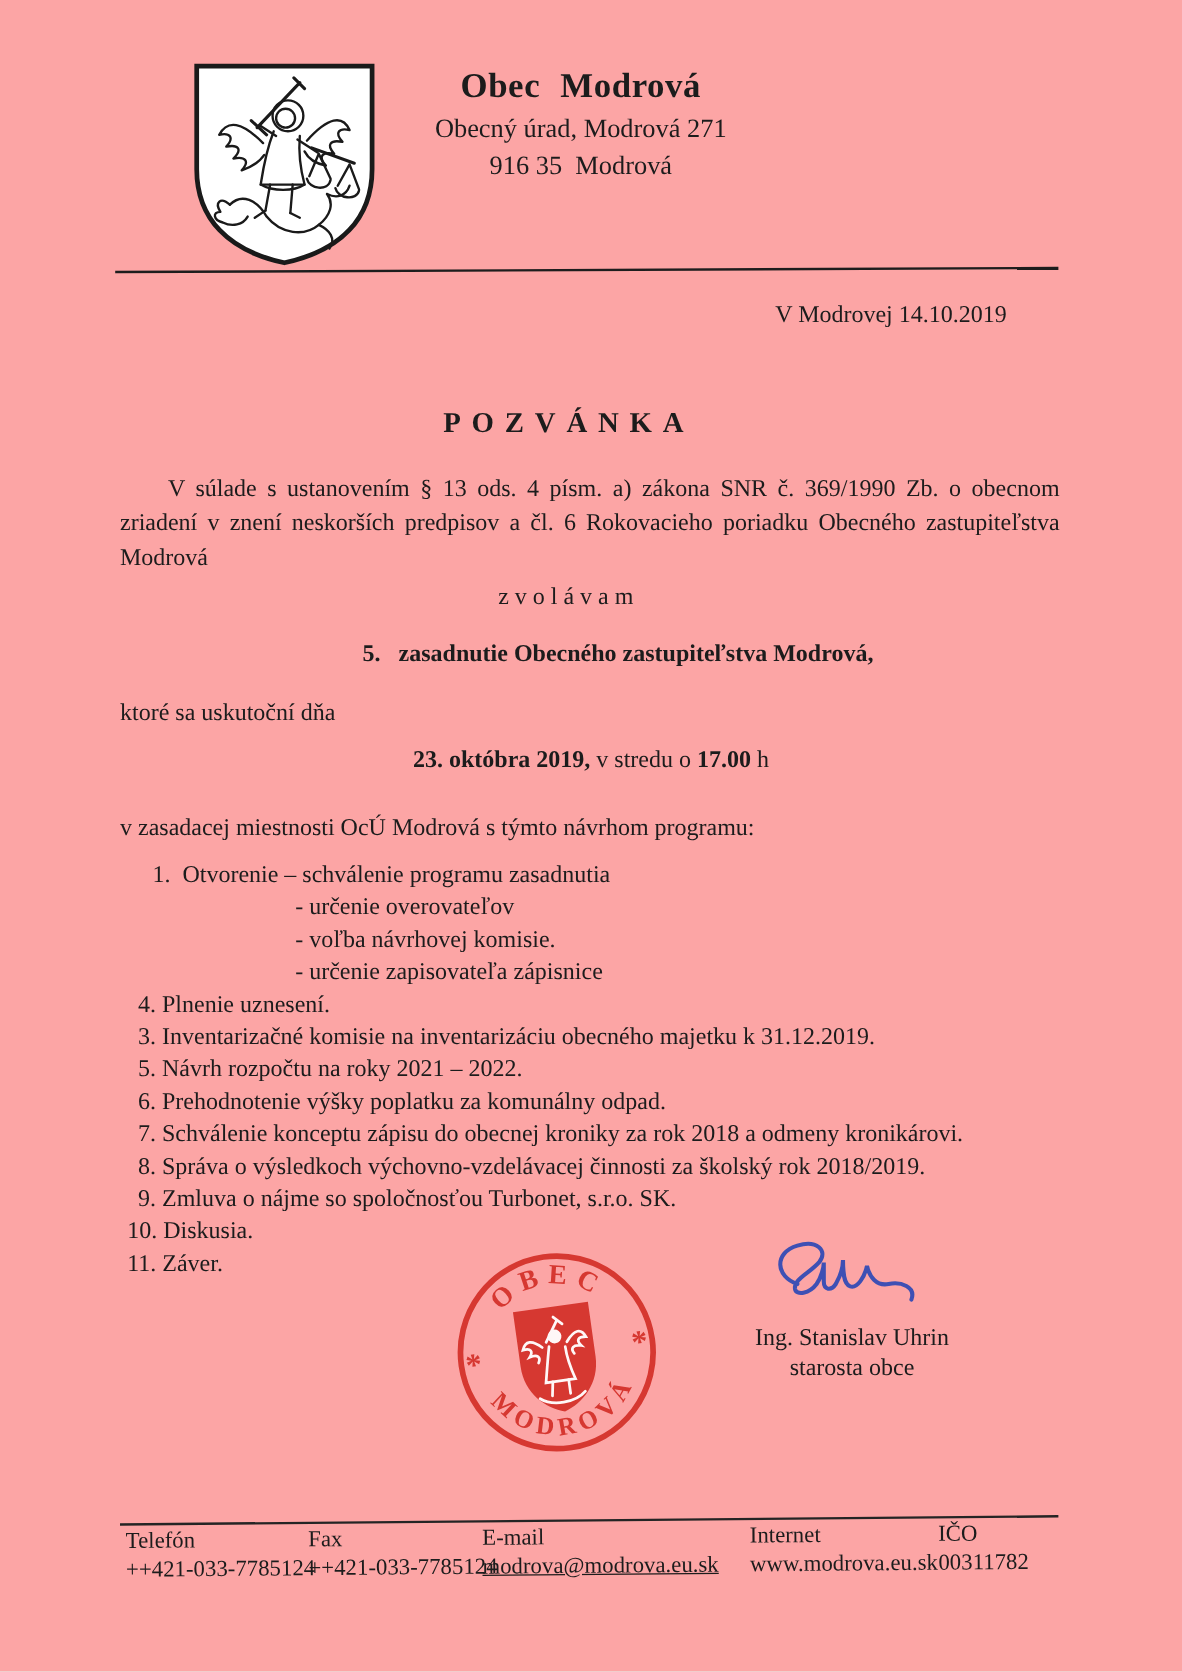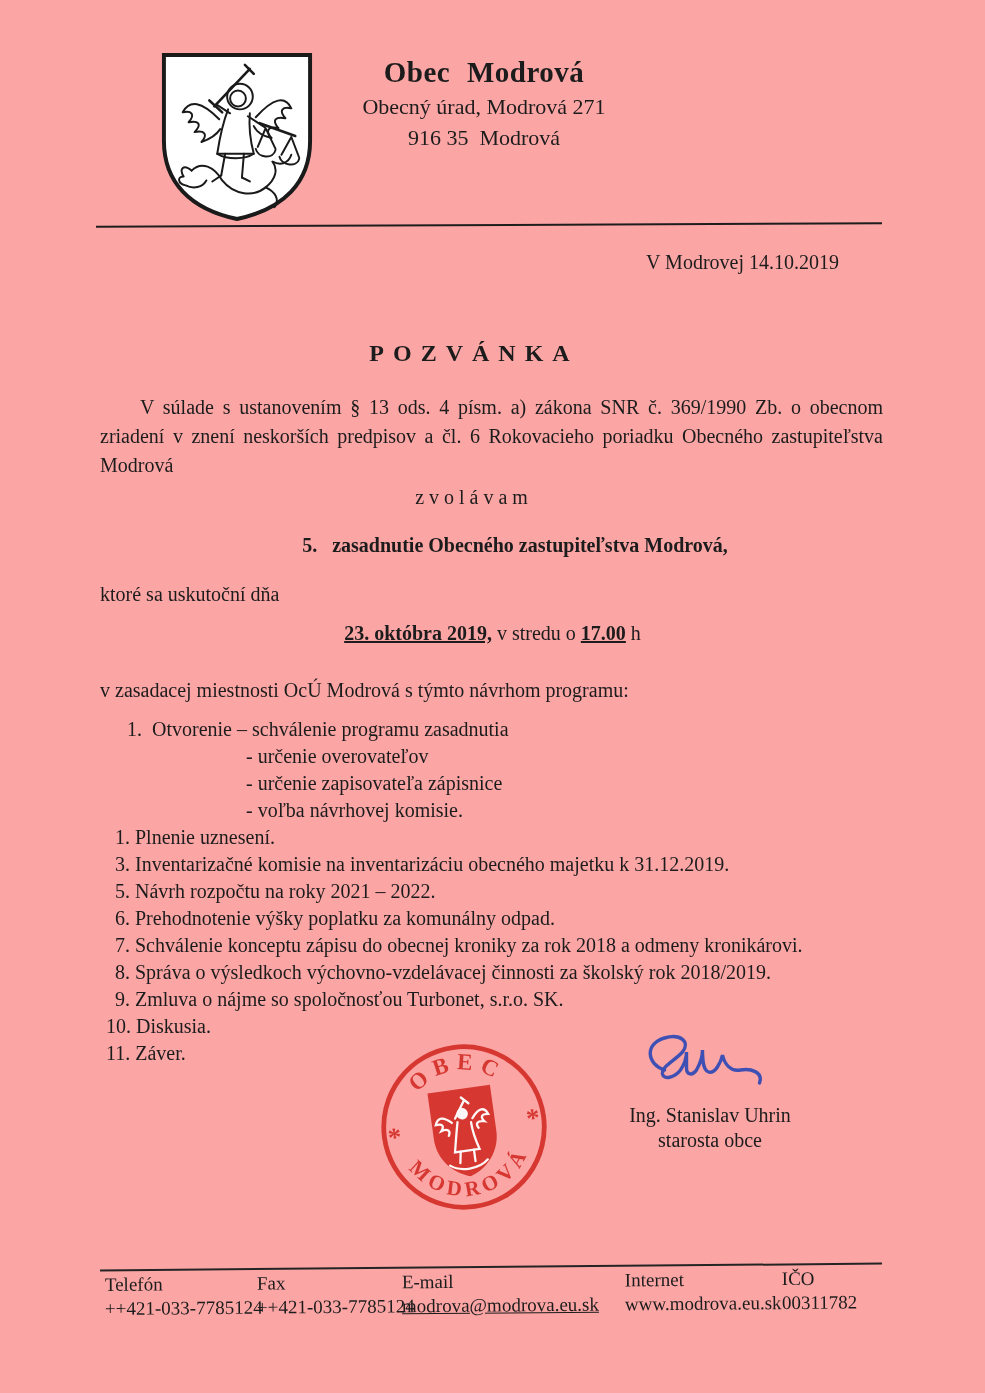--- a/index.html
+++ b/index.html
@@ -32,21 +32,21 @@
 
   .zvolavam{position:absolute;left:0;top:486px;width:948px;text-align:center;
     font-size:20px;letter-spacing:5px;}
 
   .meeting-heading{position:absolute;left:0;top:534px;width:962px;text-align:center;
     font-size:20px;font-weight:bold;padding-left:34px;}
 
   .which-day{position:absolute;left:100px;top:583px;font-size:20px;}
 
   .when-line{position:absolute;left:0;top:622px;width:985px;text-align:center;font-size:20px;}
-  .when-line .b{font-weight:bold;text-decoration:underline;}
+  .when-line .b{font-weight:bold;}
 
   .venue{position:absolute;left:100px;top:679px;font-size:20px;}
 
   .program{position:absolute;left:106px;top:716px;width:800px;font-size:20px;line-height:27px;}
   .prog-line{white-space:pre-wrap;}
   .prog-line.p1{padding-left:21px;}
   .prog-line.p2{padding-left:9px;}
   .prog-line.p3{padding-left:0;}
   .prog-line.sub{padding-left:140px;}
 
@@ -121,23 +121,23 @@
 
   <div class="which-day">ktoré sa uskutoční dňa</div>
 
   <div class="when-line"><span class="b">23. októbra 2019,</span><span class="pre"> v stredu o </span><span class="b">17.00</span><span class="pre"> h</span></div>
 
   <div class="venue">v zasadacej miestnosti OcÚ Modrová s týmto návrhom programu:</div>
 
   <div class="program">
     <div class="prog-line p1">1.  Otvorenie – schválenie programu zasadnutia</div>
     <div class="prog-line sub">- určenie overovateľov</div>
+    <div class="prog-line sub">- voľba návrhovej komisie.</div>
     <div class="prog-line sub">- určenie zapisovateľa zápisnice</div>
-    <div class="prog-line sub">- voľba návrhovej komisie.</div>
-    <div class="prog-line p2">1. Plnenie uznesení.</div>
+    <div class="prog-line p2">4. Plnenie uznesení.</div>
     <div class="prog-line p2">3. Inventarizačné komisie na inventarizáciu obecného majetku k 31.12.2019.</div>
     <div class="prog-line p2">5. Návrh rozpočtu na roky 2021 – 2022.</div>
     <div class="prog-line p2">6. Prehodnotenie výšky poplatku za komunálny odpad.</div>
     <div class="prog-line p2">7. Schválenie konceptu zápisu do obecnej kroniky za rok 2018 a odmeny kronikárovi.</div>
     <div class="prog-line p2">8. Správa o výsledkoch výchovno-vzdelávacej činnosti za školský rok 2018/2019.</div>
     <div class="prog-line p2">9. Zmluva o nájme so spoločnosťou Turbonet, s.r.o. SK.</div>
     <div class="prog-line p3">10. Diskusia.</div>
     <div class="prog-line p3">11. Záver.</div>
   </div>
 

